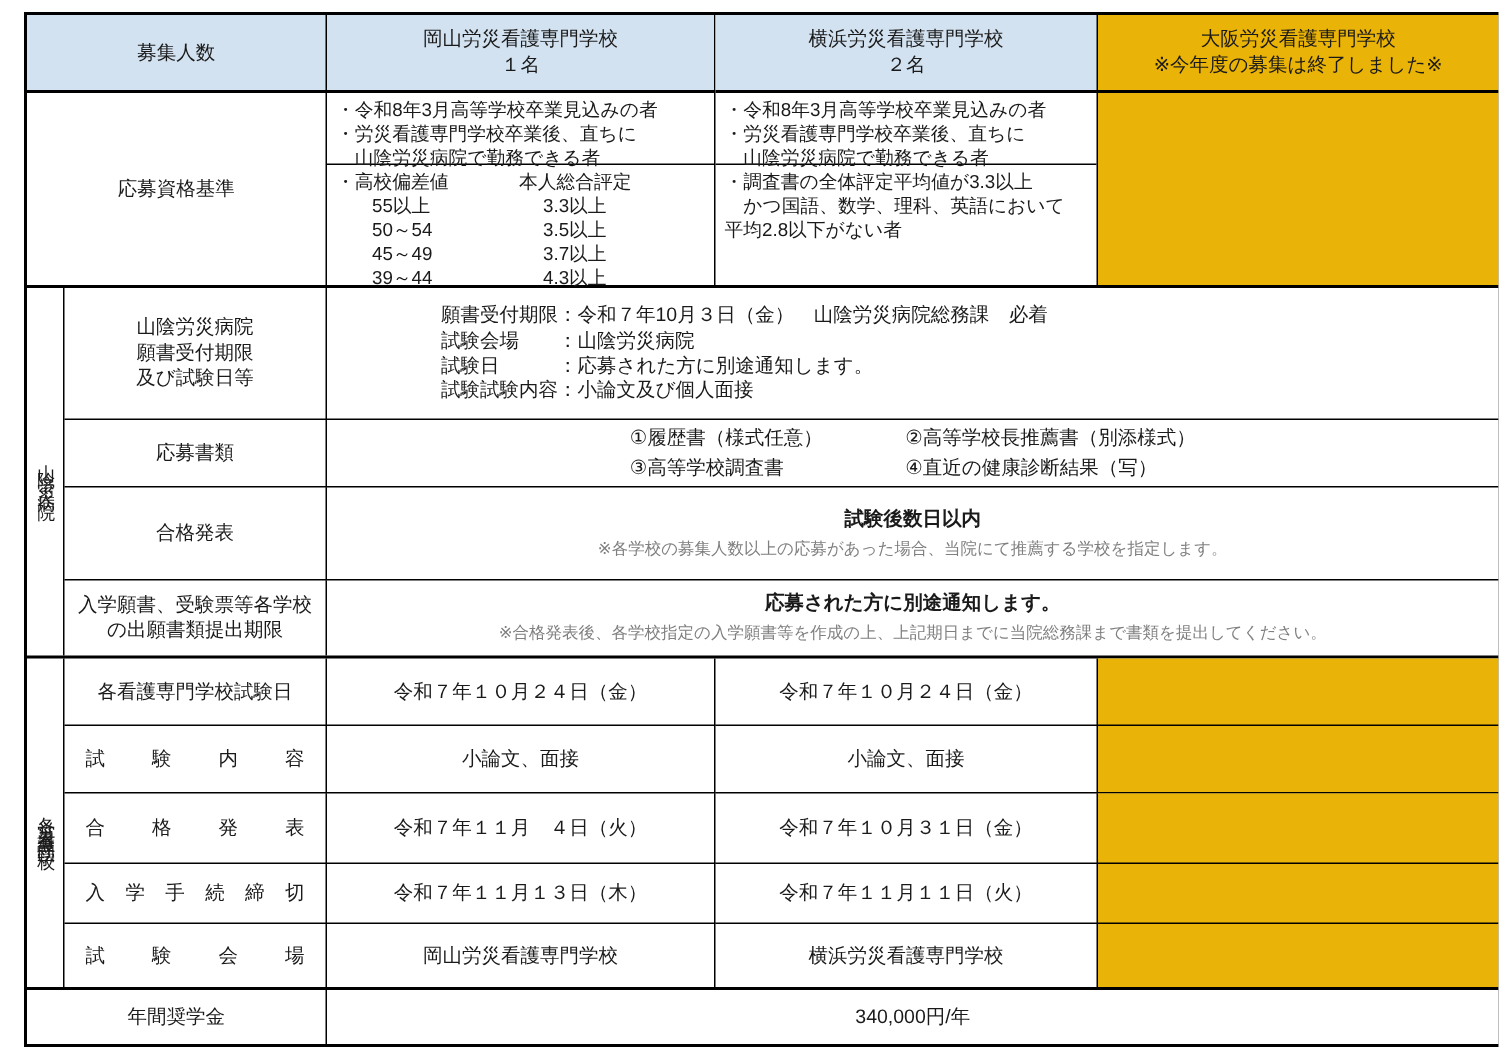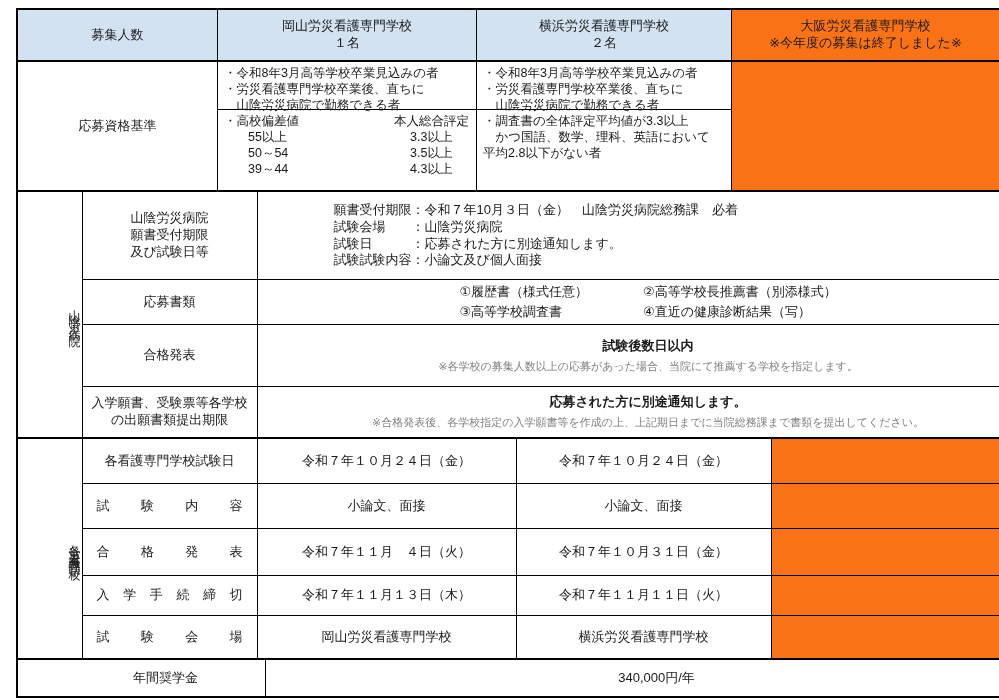--- a/index.html
+++ b/index.html
@@ -10,44 +10,44 @@
   }
   .table { position:absolute; left:16px; top:8px; width:981px; border:2px solid #000; background:#fff; }
   .row { display:flex; }
   .cell {
     box-sizing:border-box; border-right:1px solid #000; border-bottom:1px solid #000;
     display:flex; flex-direction:column; align-items:center; justify-content:center;
     text-align:center; line-height:1.3;
   }
   .cell.noR { border-right:none; }
   .row.last > .cell, .row.last .cell.inlast { border-bottom:none; }
-  .section { border-top:2px solid #000; display:flex;padding-left:48px; }
+  .section { border-top:2px solid #000; display:flex; }
   .rows { flex:1; display:flex; flex-direction:column; }
 
   
   .w-label { width:200px; }
   .w-side  { width:25px; }
   .w-lab2  { width:175px; }
   .w-ok    { width:259px; }
   .w-yk    { width:255px; }
   .w-os    { width:267px; }
   .w-merge { width:781px; }
 
   .blue { background:#d3e2f0; }
-  .gray { background:#f97316;text-align:right; }
+  .gray { background:#eab308;text-align:right; }
 
   .hdr { height:52px; border-bottom:2px solid #000; }
 
   
   .split { align-items:stretch; justify-content:flex-start; text-align:left; padding:0; }
   .split .top { box-sizing:border-box; height:48px; border-bottom:1px solid #000; padding:4px 4px 0 6px; }
   .split .bot { flex:1; padding:4px 4px 0 6px; }
   .smtxt { font-size:12.5px; line-height:1.27; }
 
-  .crit .crow { display:grid; grid-template-columns:122px auto;gap:48px; }
+  .crit .crow { display:grid; grid-template-columns:122px auto; }
   .crit .crow.data .c1 { padding-left:24px; }
   .crit .crow.data .c2 { padding-left:16px; }
 
   
   .vside {
     writing-mode:vertical-rl; text-orientation:upright;
     letter-spacing:5px; font-size:12px; text-align:center;
     display:flex; align-items:center; justify-content:center;
   }
   .kvwrap { align-items:flex-start; text-align:left; }
@@ -100,20 +100,24 @@
         </div>
         <div class="crow data">
           <span class="c1">55以上</span>
           <span class="c2">3.3以上</span>
         </div>
         <div class="crow data">
           <span class="c1">50～54</span>
           <span class="c2">3.5以上</span>
         </div>
         <div class="crow data">
+          <span class="c1">45～49</span>
+          <span class="c2">3.7以上</span>
+        </div>
+        <div class="crow data">
           <span class="c1">39～44</span>
           <span class="c2">4.3以上</span>
         </div>
       </div>
     </div>
     <div class="cell split w-yk smtxt">
       <div class="top">
         <div>・令和8年3月高等学校卒業見込みの者</div>
         <div>・労災看護専門学校卒業後、直ちに</div>
         <div>　山陰労災病院で勤務できる者</div>

